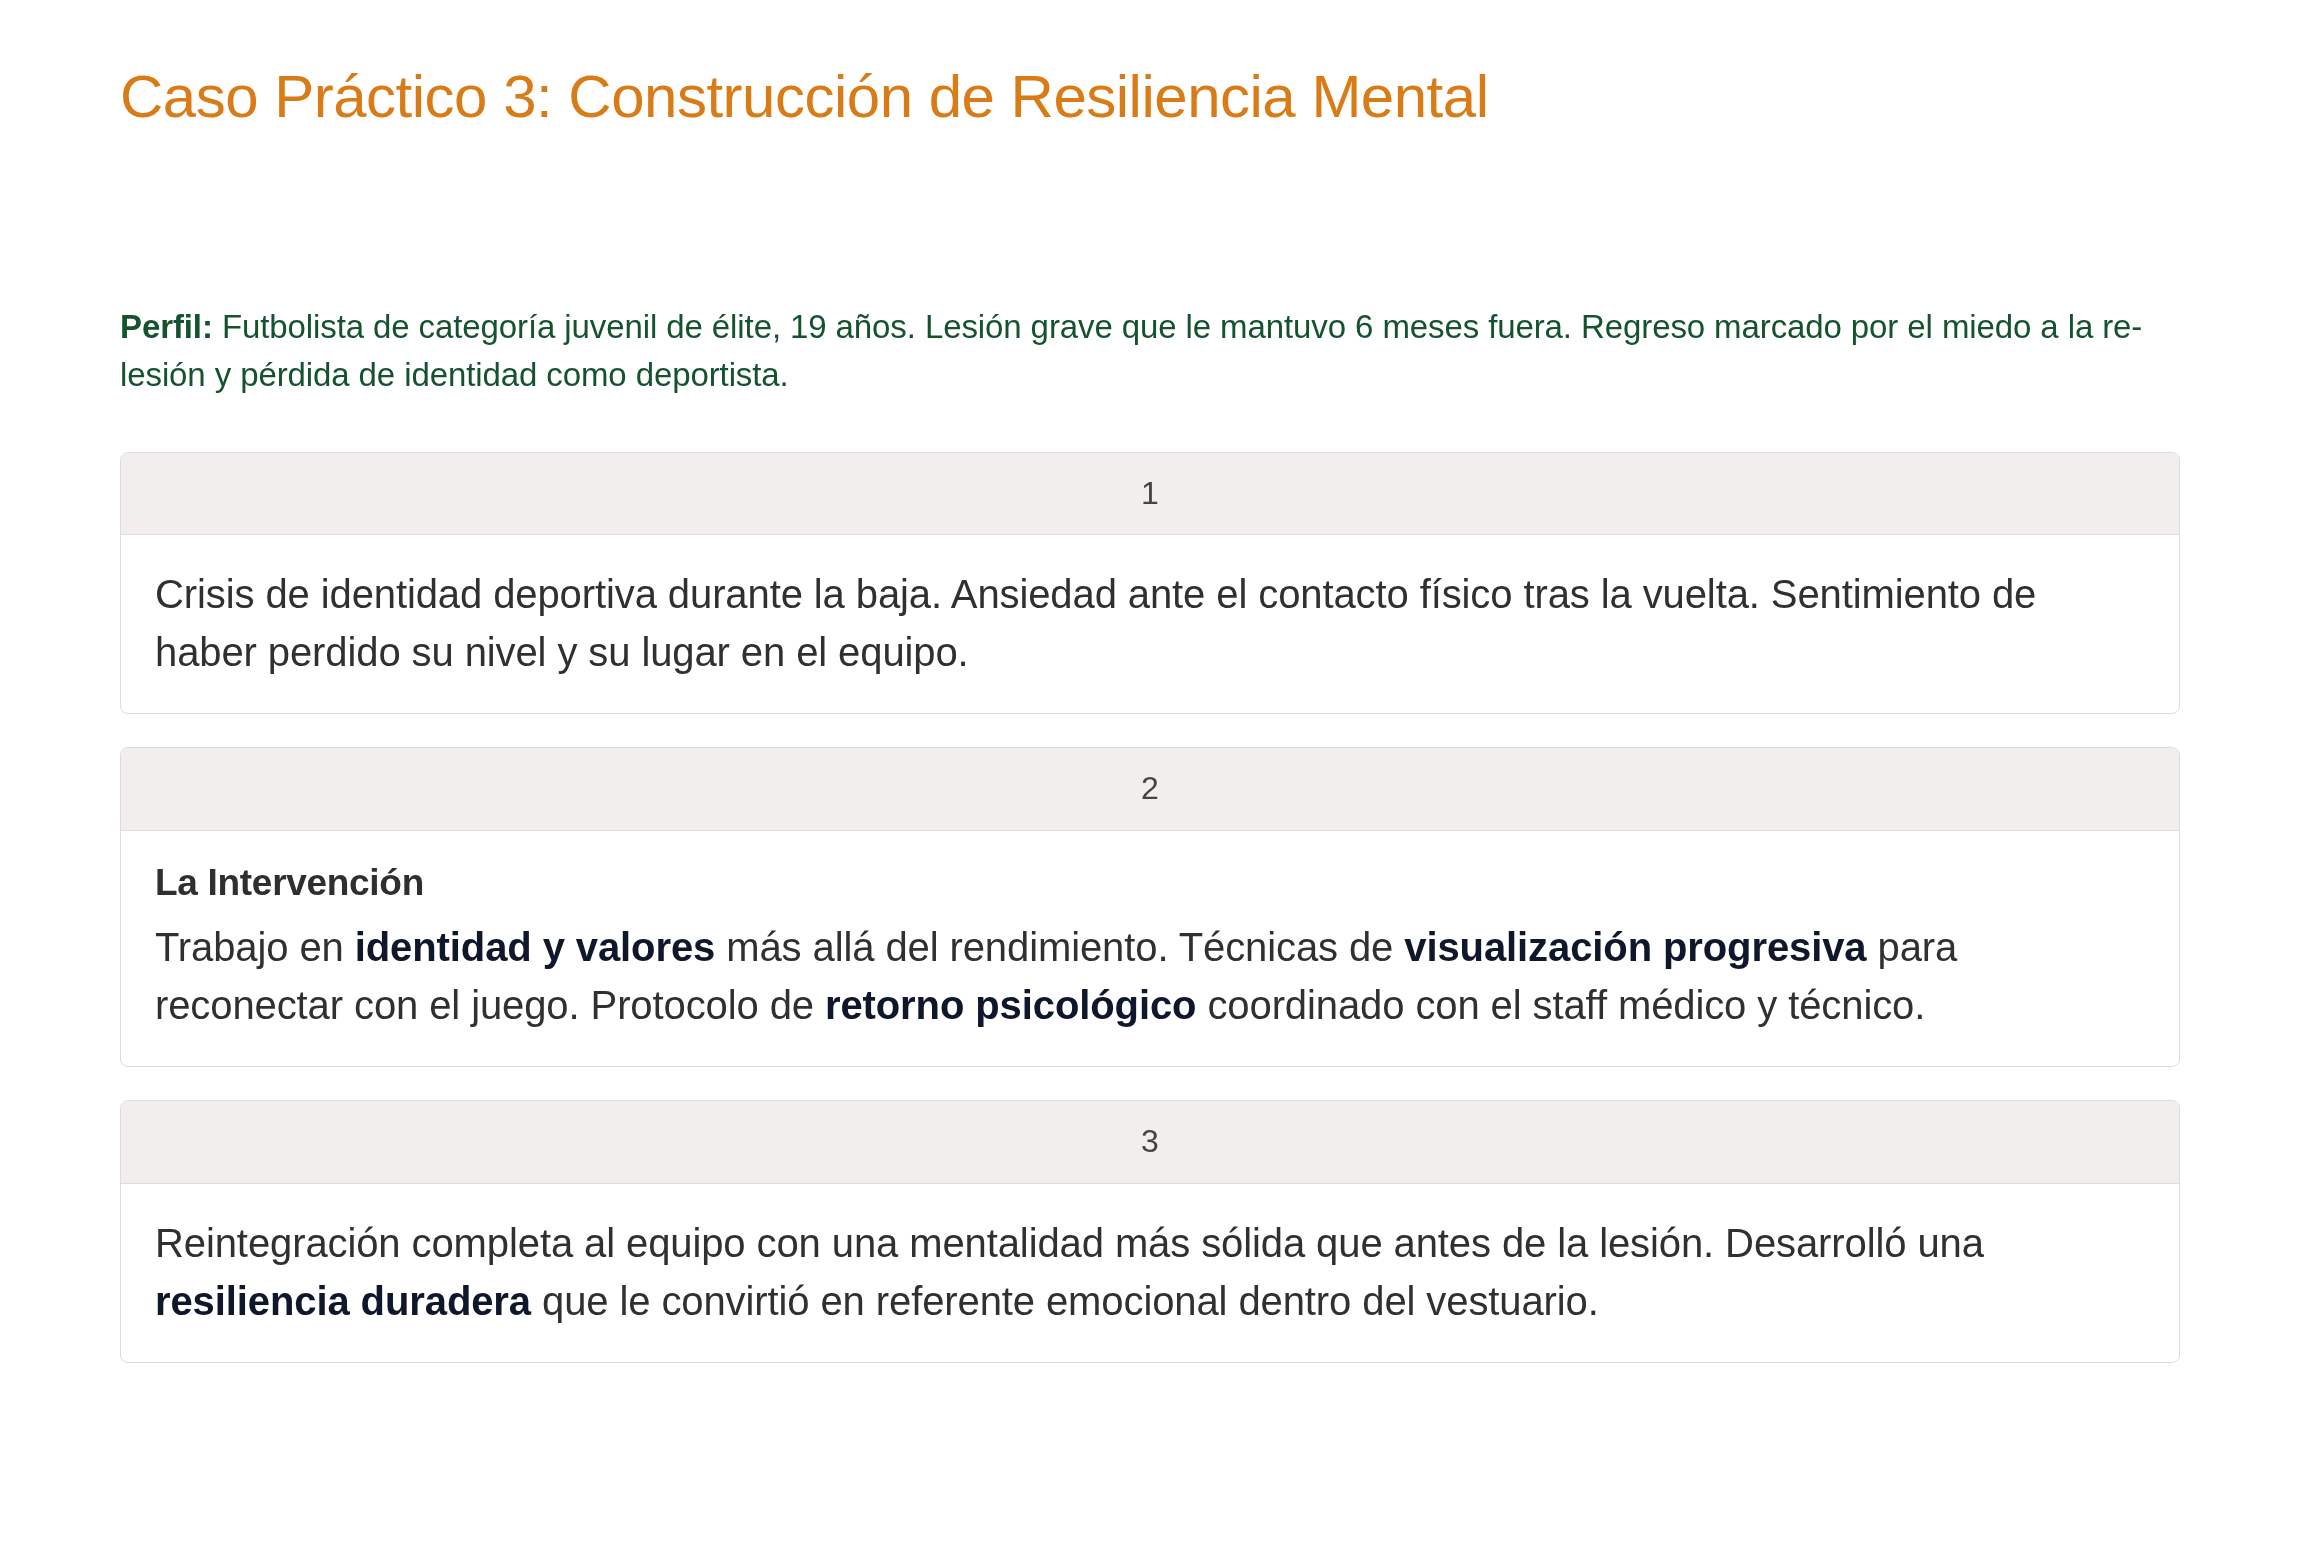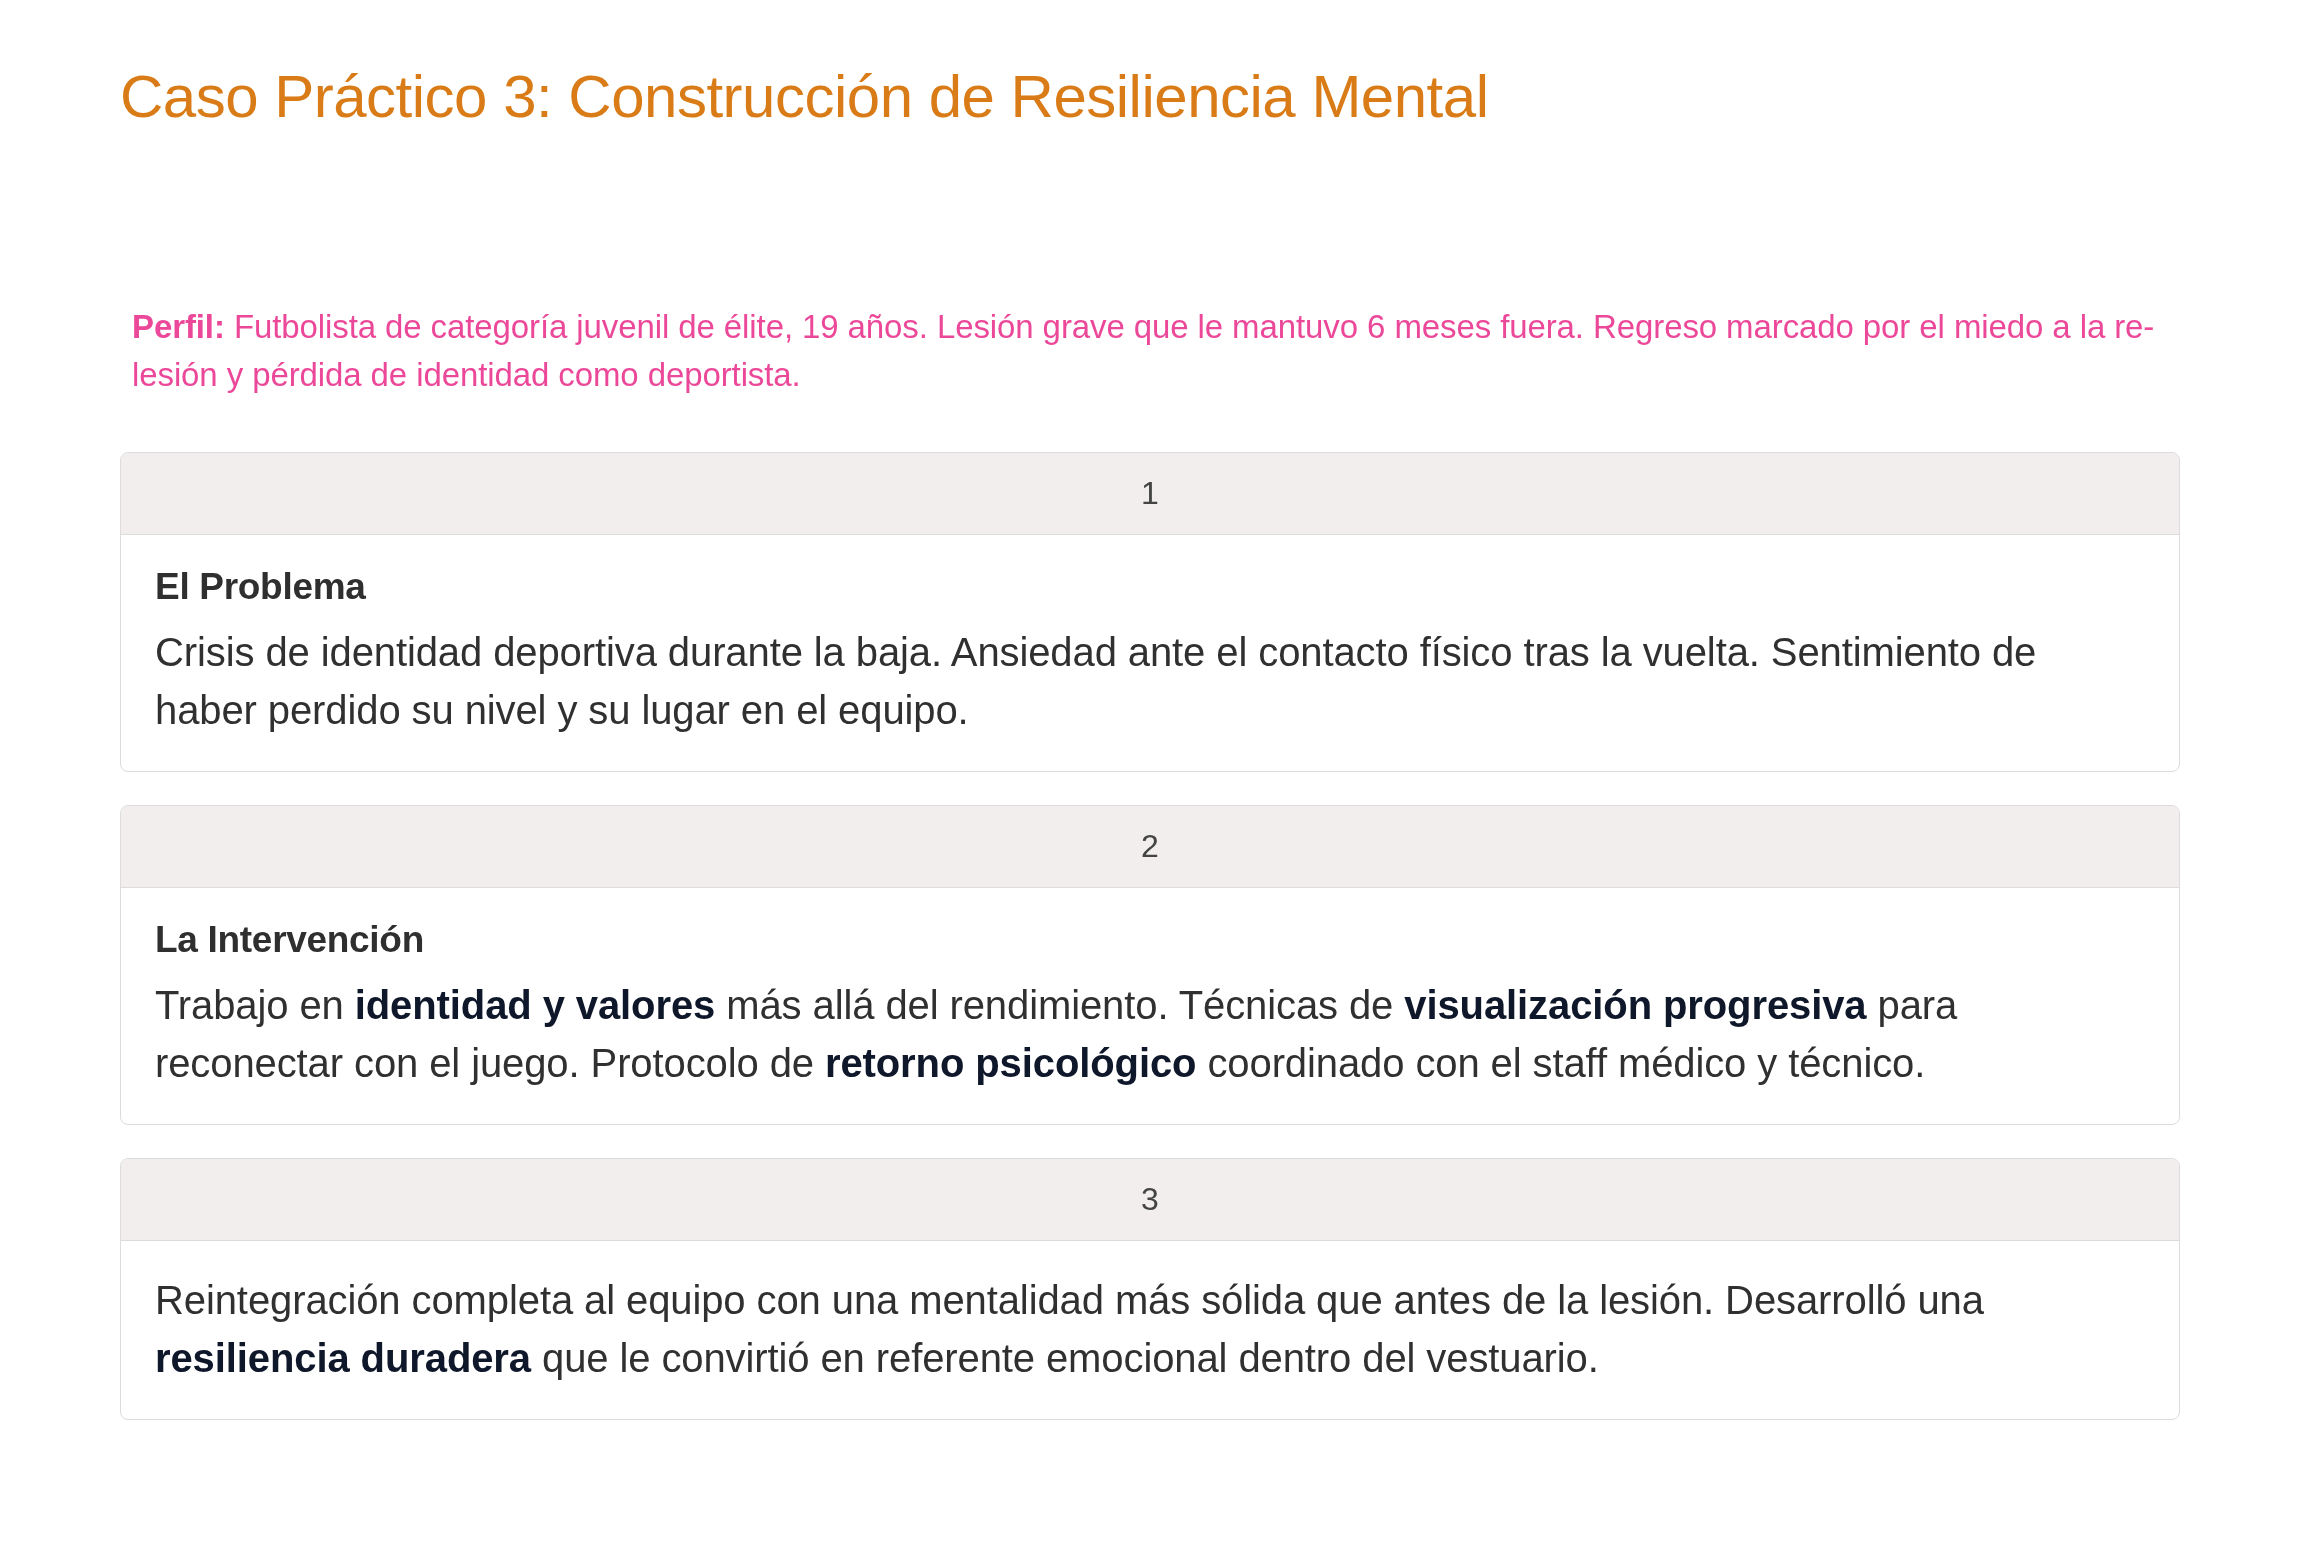--- a/index.html
+++ b/index.html
@@ -34,27 +34,27 @@
     line-height: 1.18;
     font-weight: 400;
     letter-spacing: -0.5px;
     color: #D97B16;
     white-space: nowrap;
   }
 
   
   .profile {
     position: absolute;
-    left: 132px;
+    left: 120px;
     top: 303px;
     width: 2060px;
     margin: 0;
     font-size: 33px;
     line-height: 1.45;
-    color: #ec4899;
+    color: #14532d;
     letter-spacing: -0.1px;
   }
   .profile b { font-weight: 700; }
 
   
   .cards {
     position: absolute;
     left: 120px;
     top: 452px;
     width: 2060px;
@@ -115,21 +115,20 @@
 
   <p class="profile">
     <b>Perfil:</b><span> Futbolista de categoría juvenil de élite, 19 años. Lesión grave que le mantuvo 6 meses fuera. Regreso marcado por el miedo a la re-lesión y pérdida de identidad como deportista.</span>
   </p>
 
   <div class="cards">
 
     <section class="card">
       <div class="card-header">1</div>
       <div class="card-body">
-        <h2 class="card-title">El Problema</h2>
         <p class="card-text"><span>Crisis de identidad deportiva durante la baja. Ansiedad ante el contacto físico tras la vuelta. Sentimiento de haber perdido su nivel y su lugar en el equipo.</span></p>
       </div>
     </section>
 
     <section class="card">
       <div class="card-header">2</div>
       <div class="card-body">
         <h2 class="card-title">La Intervención</h2>
         <p class="card-text"><span>Trabajo en </span><b>identidad y valores</b><span> más allá del rendimiento. Técnicas de </span><b>visualización progresiva</b><span> para reconectar con el juego. Protocolo de </span><b>retorno psicológico</b><span> coordinado con el staff médico y técnico.</span></p>
       </div>

